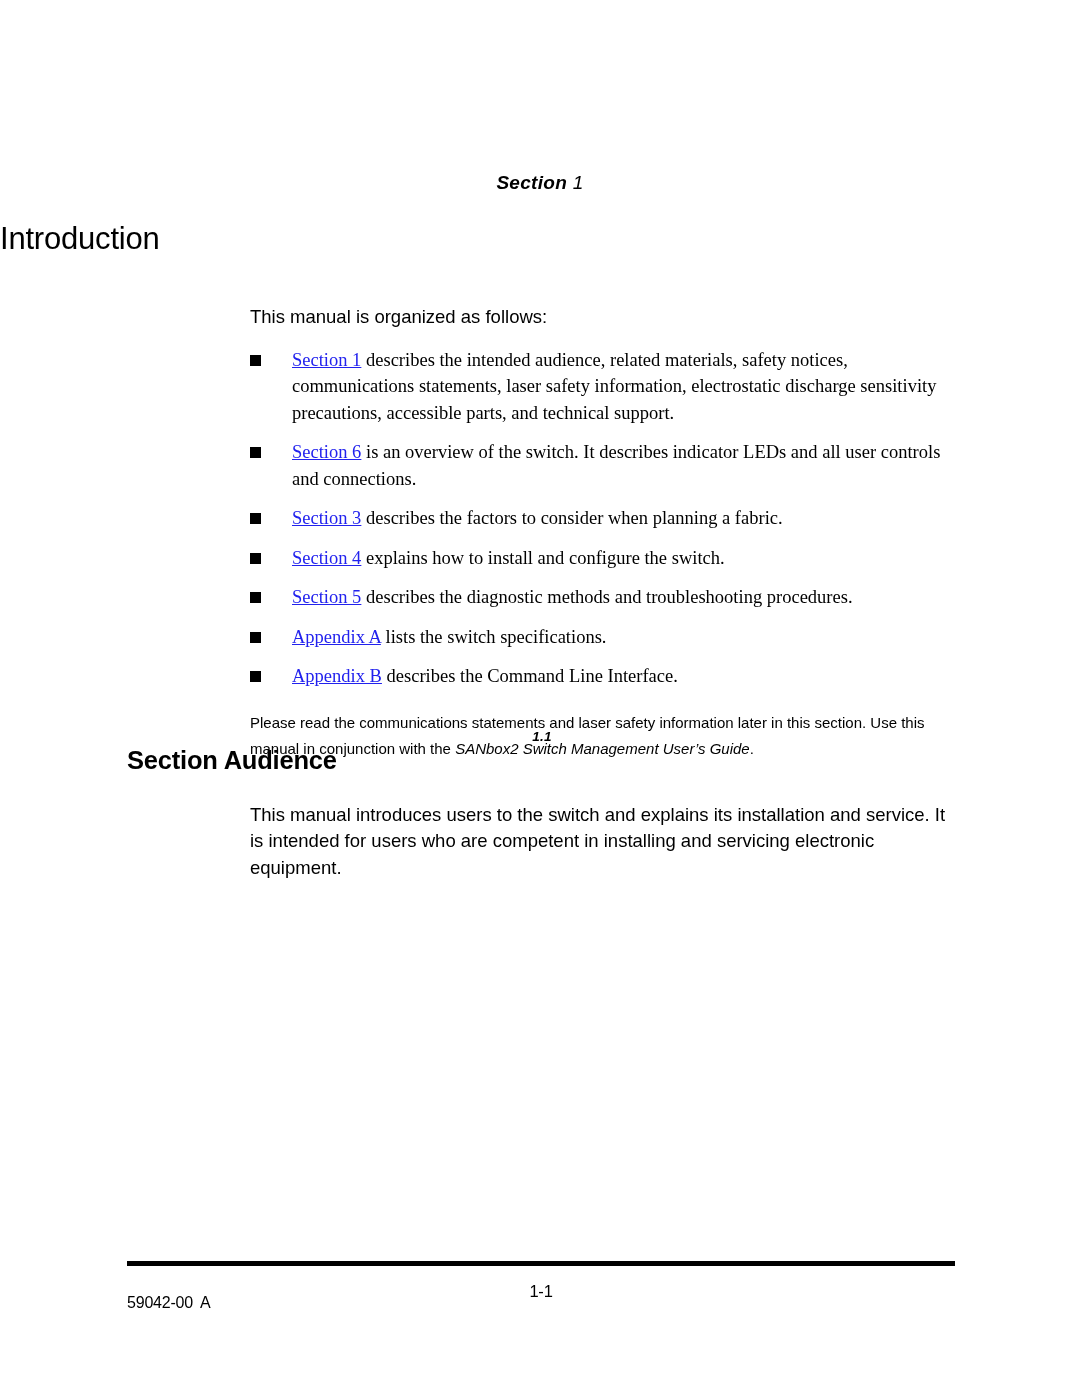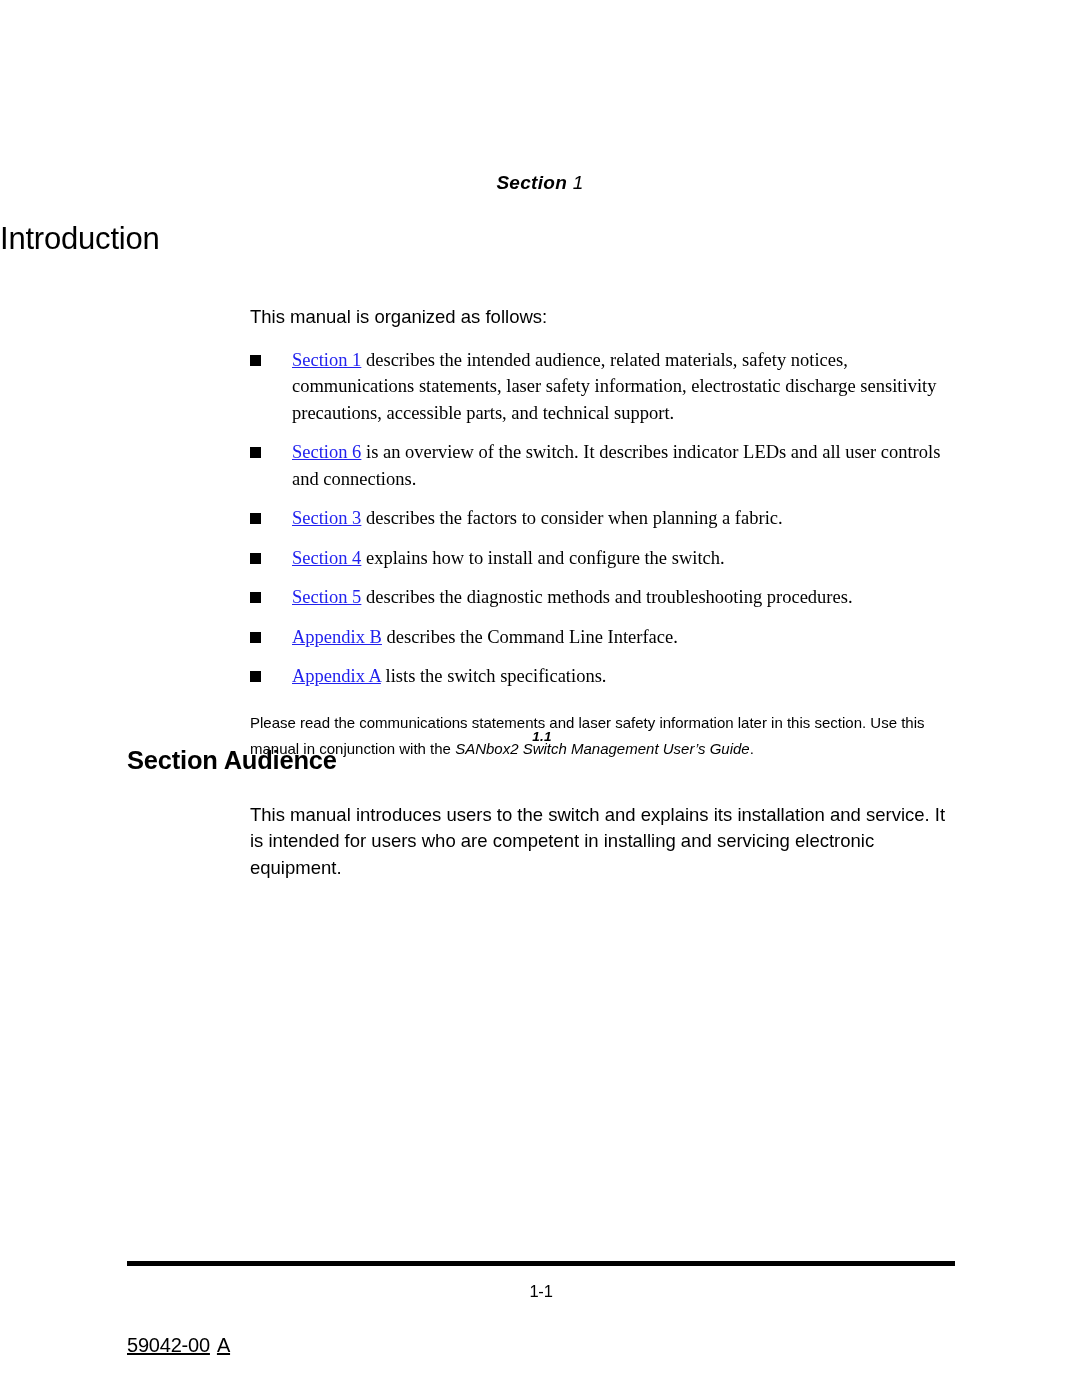--- a/index.html
+++ b/index.html
@@ -141,24 +141,23 @@
     position: absolute;
     left: 127px;
     top: 1261px;
     width: 828px;
     height: 5px;
     background: #000000;
   }
   .footer-left {
     position: absolute;
     left: 127px;
-    top: 1334px;
-    font-size: 20px;
-    letter-spacing: -0.2px;
-    text-decoration: underline;
+    top: 1294px;
+    font-size: 16px;
+    letter-spacing: -0.2px;
   }
   .footer-right {
     position: absolute;
     left: 127px;
     top: 1282px;
     width: 828px;
     text-align: center;
     font-size: 16.5px;
     letter-spacing: -0.2px;
   }
@@ -202,26 +201,26 @@
         <a class="lnk" href="#">Section 4</a><span> explains how to install and configure the switch.</span>
       </li>
 
       <li>
         <span class="sq"></span>
         <a class="lnk" href="#">Section 5</a><span> describes the diagnostic methods and troubleshooting procedures.</span>
       </li>
 
       <li>
         <span class="sq"></span>
+        <a class="lnk" href="#">Appendix A</a><span> lists the switch specifications.</span>
+      </li>
+
+      <li>
+        <span class="sq"></span>
         <a class="lnk" href="#">Appendix B</a><span> describes the Command Line Interface.</span>
-      </li>
-
-      <li>
-        <span class="sq"></span>
-        <a class="lnk" href="#">Appendix A</a><span> lists the switch specifications.</span>
       </li>
 
     </ul>
 
     <p class="para"><span>Please read the communications statements and laser safety information later in this section. Use this manual in conjunction with the </span><span class="ital">SANbox2 Switch Management User’s Guide</span><span>.</span></p>
 
   </div>
 
   <div class="heading-block">
     <div class="heading-num">1.1</div>

